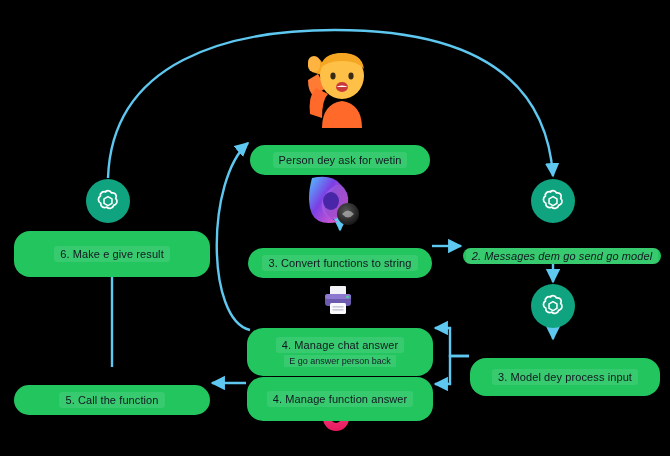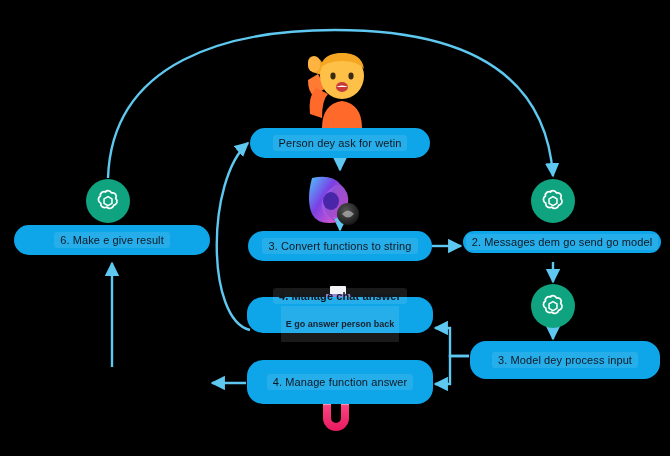--- a/index.html
+++ b/index.html
@@ -2,59 +2,60 @@
 <html><head>
 <meta charset="utf-8">
 <style>
   html,body{margin:0;padding:0;background:#000;}
   body{width:670px;height:456px;overflow:hidden;font-family:"Liberation Sans",sans-serif;}
   #stage{position:relative;width:670px;height:456px;background:#000;}
   svg.edges{position:absolute;left:0;top:0;width:670px;height:456px;pointer-events:none;}
 
   .node{
     position:absolute;
-    background:#0ea5e9;
+    background:#22c55e;
     border-radius:16px;
     box-sizing:border-box;
     display:flex;flex-direction:column;
     align-items:center;justify-content:center;
     color:#111821;
     text-align:left;
     padding:6px 10px;
     box-shadow:0 0 0 0 rgba(0,0,0,0);
+    margin-top:17px;
   }
   .node .title{
     font-size:11px;
     letter-spacing:.1px;
     line-height:14px;
     background:rgba(255,255,255,0.10);
     padding:1px 6px;
     border-radius:3px;
     white-space:nowrap;
   }
   .node .sub{
     font-size:9px;
     line-height:12px;
     margin-top:2px;
     background:rgba(255,255,255,0.10);
-    padding:12px 5px;
+    padding:0px 5px;
     border-radius:0;
     white-space:nowrap;
     color:#16202b;
   }
 
   
   #n-ask     {left:250px;top:128px;width:180px;height:30px;}
   #n-convert {left:248px;top:231px;width:184px;height:30px;}
-  #n-messages{left:463px;top:231px;width:198px;height:22px;}
+  #n-messages{left:463px;top:231px;width:198px;height:16px;font-style:italic;}
   #n-process {left:470px;top:341px;width:190px;height:38px;}
-  #n-chat    {left:247px;top:297px;width:186px;height:36px;font-weight:bold;}
+  #n-chat    {left:247px;top:311px;width:186px;height:48px;}
   #n-func    {left:247px;top:360px;width:186px;height:44px;}
   #n-call    {left:14px;top:368px;width:196px;height:30px;}
-  #n-result  {left:14px;top:225px;width:196px;height:30px;}
+  #n-result  {left:14px;top:214px;width:196px;height:46px;}
 
   
   .icon{position:absolute;}
   .oai{
     width:44px;height:44px;border-radius:50%;
     background:#10a37f;
     display:flex;align-items:center;justify-content:center;
   }
   .oai svg{width:28px;height:28px;display:block;}
   .oai-shadow{
@@ -220,18 +221,21 @@
 
   <div class="node" id="n-chat">
     <span class="title">4. Manage chat answer</span>
     <span class="sub">E go answer person back</span>
   </div>
 
   <div class="node" id="n-func">
     <span class="title">4. Manage function answer</span>
   </div>
 
+  <div class="node" id="n-call">
+    <span class="title">5. Call the function</span>
+  </div>
 
   <div class="node" id="n-result">
     <span class="title">6. Make e give result</span>
   </div>
 
 </div>
 
 </body></html>

